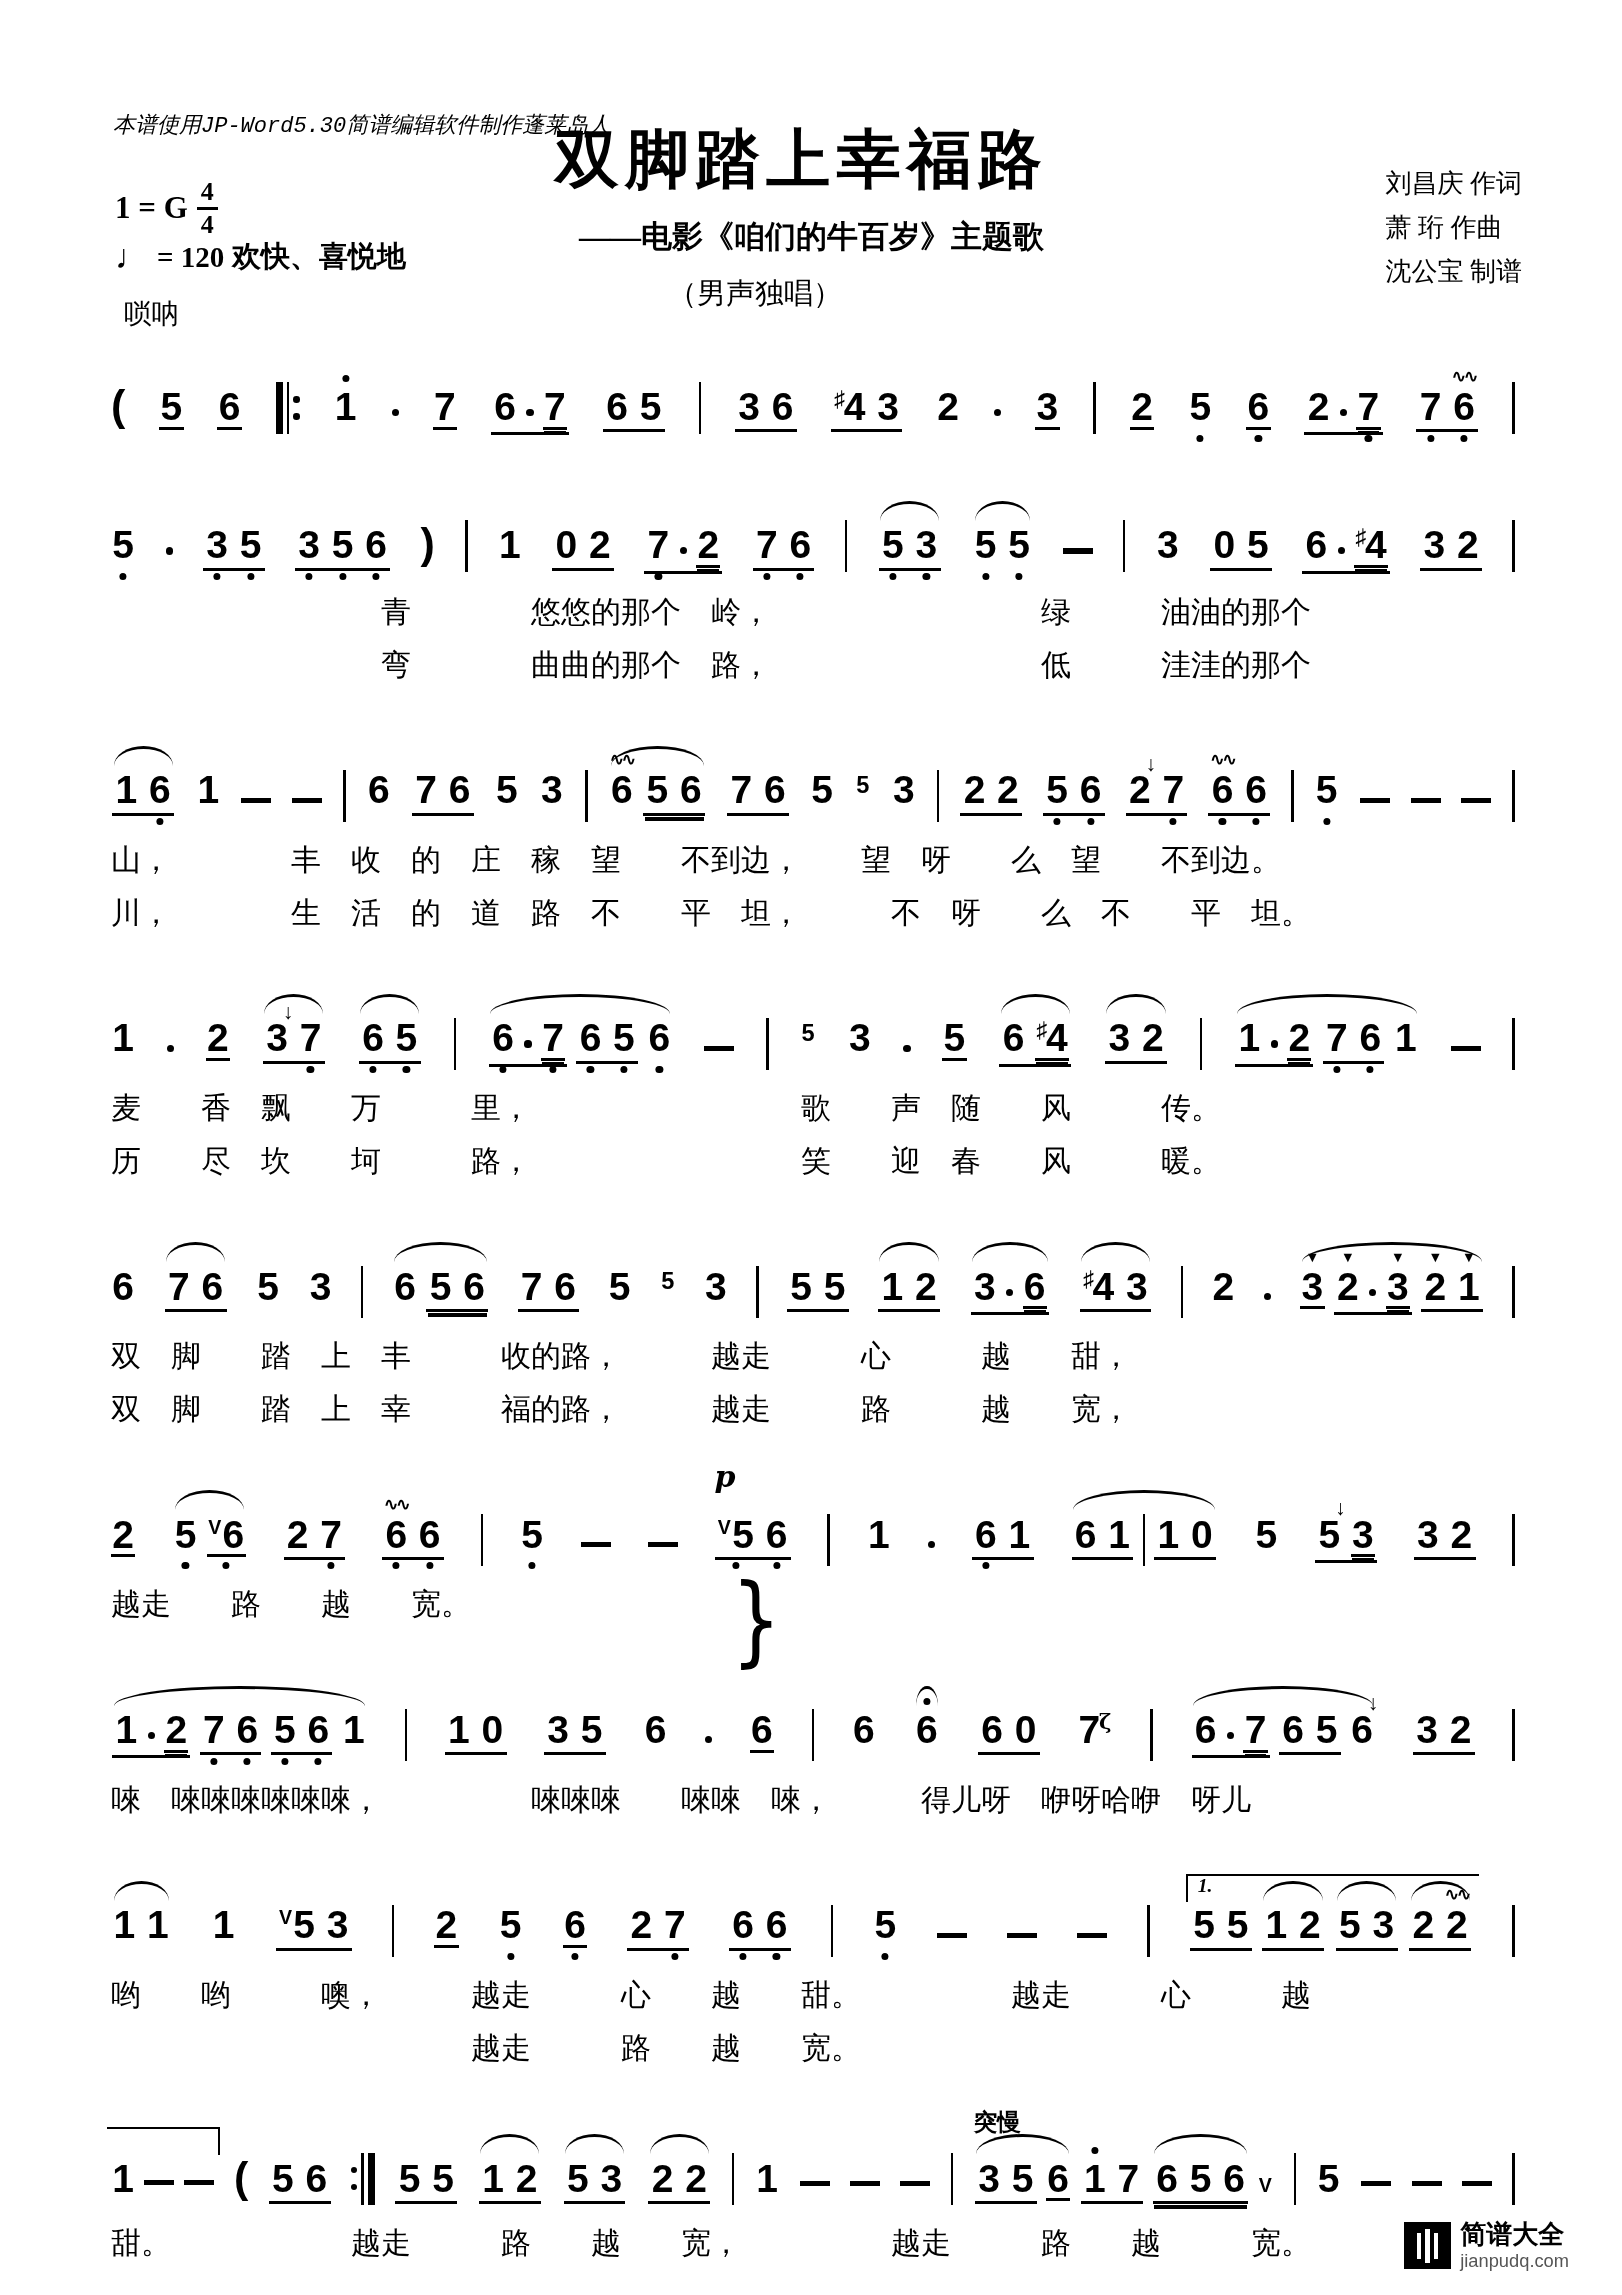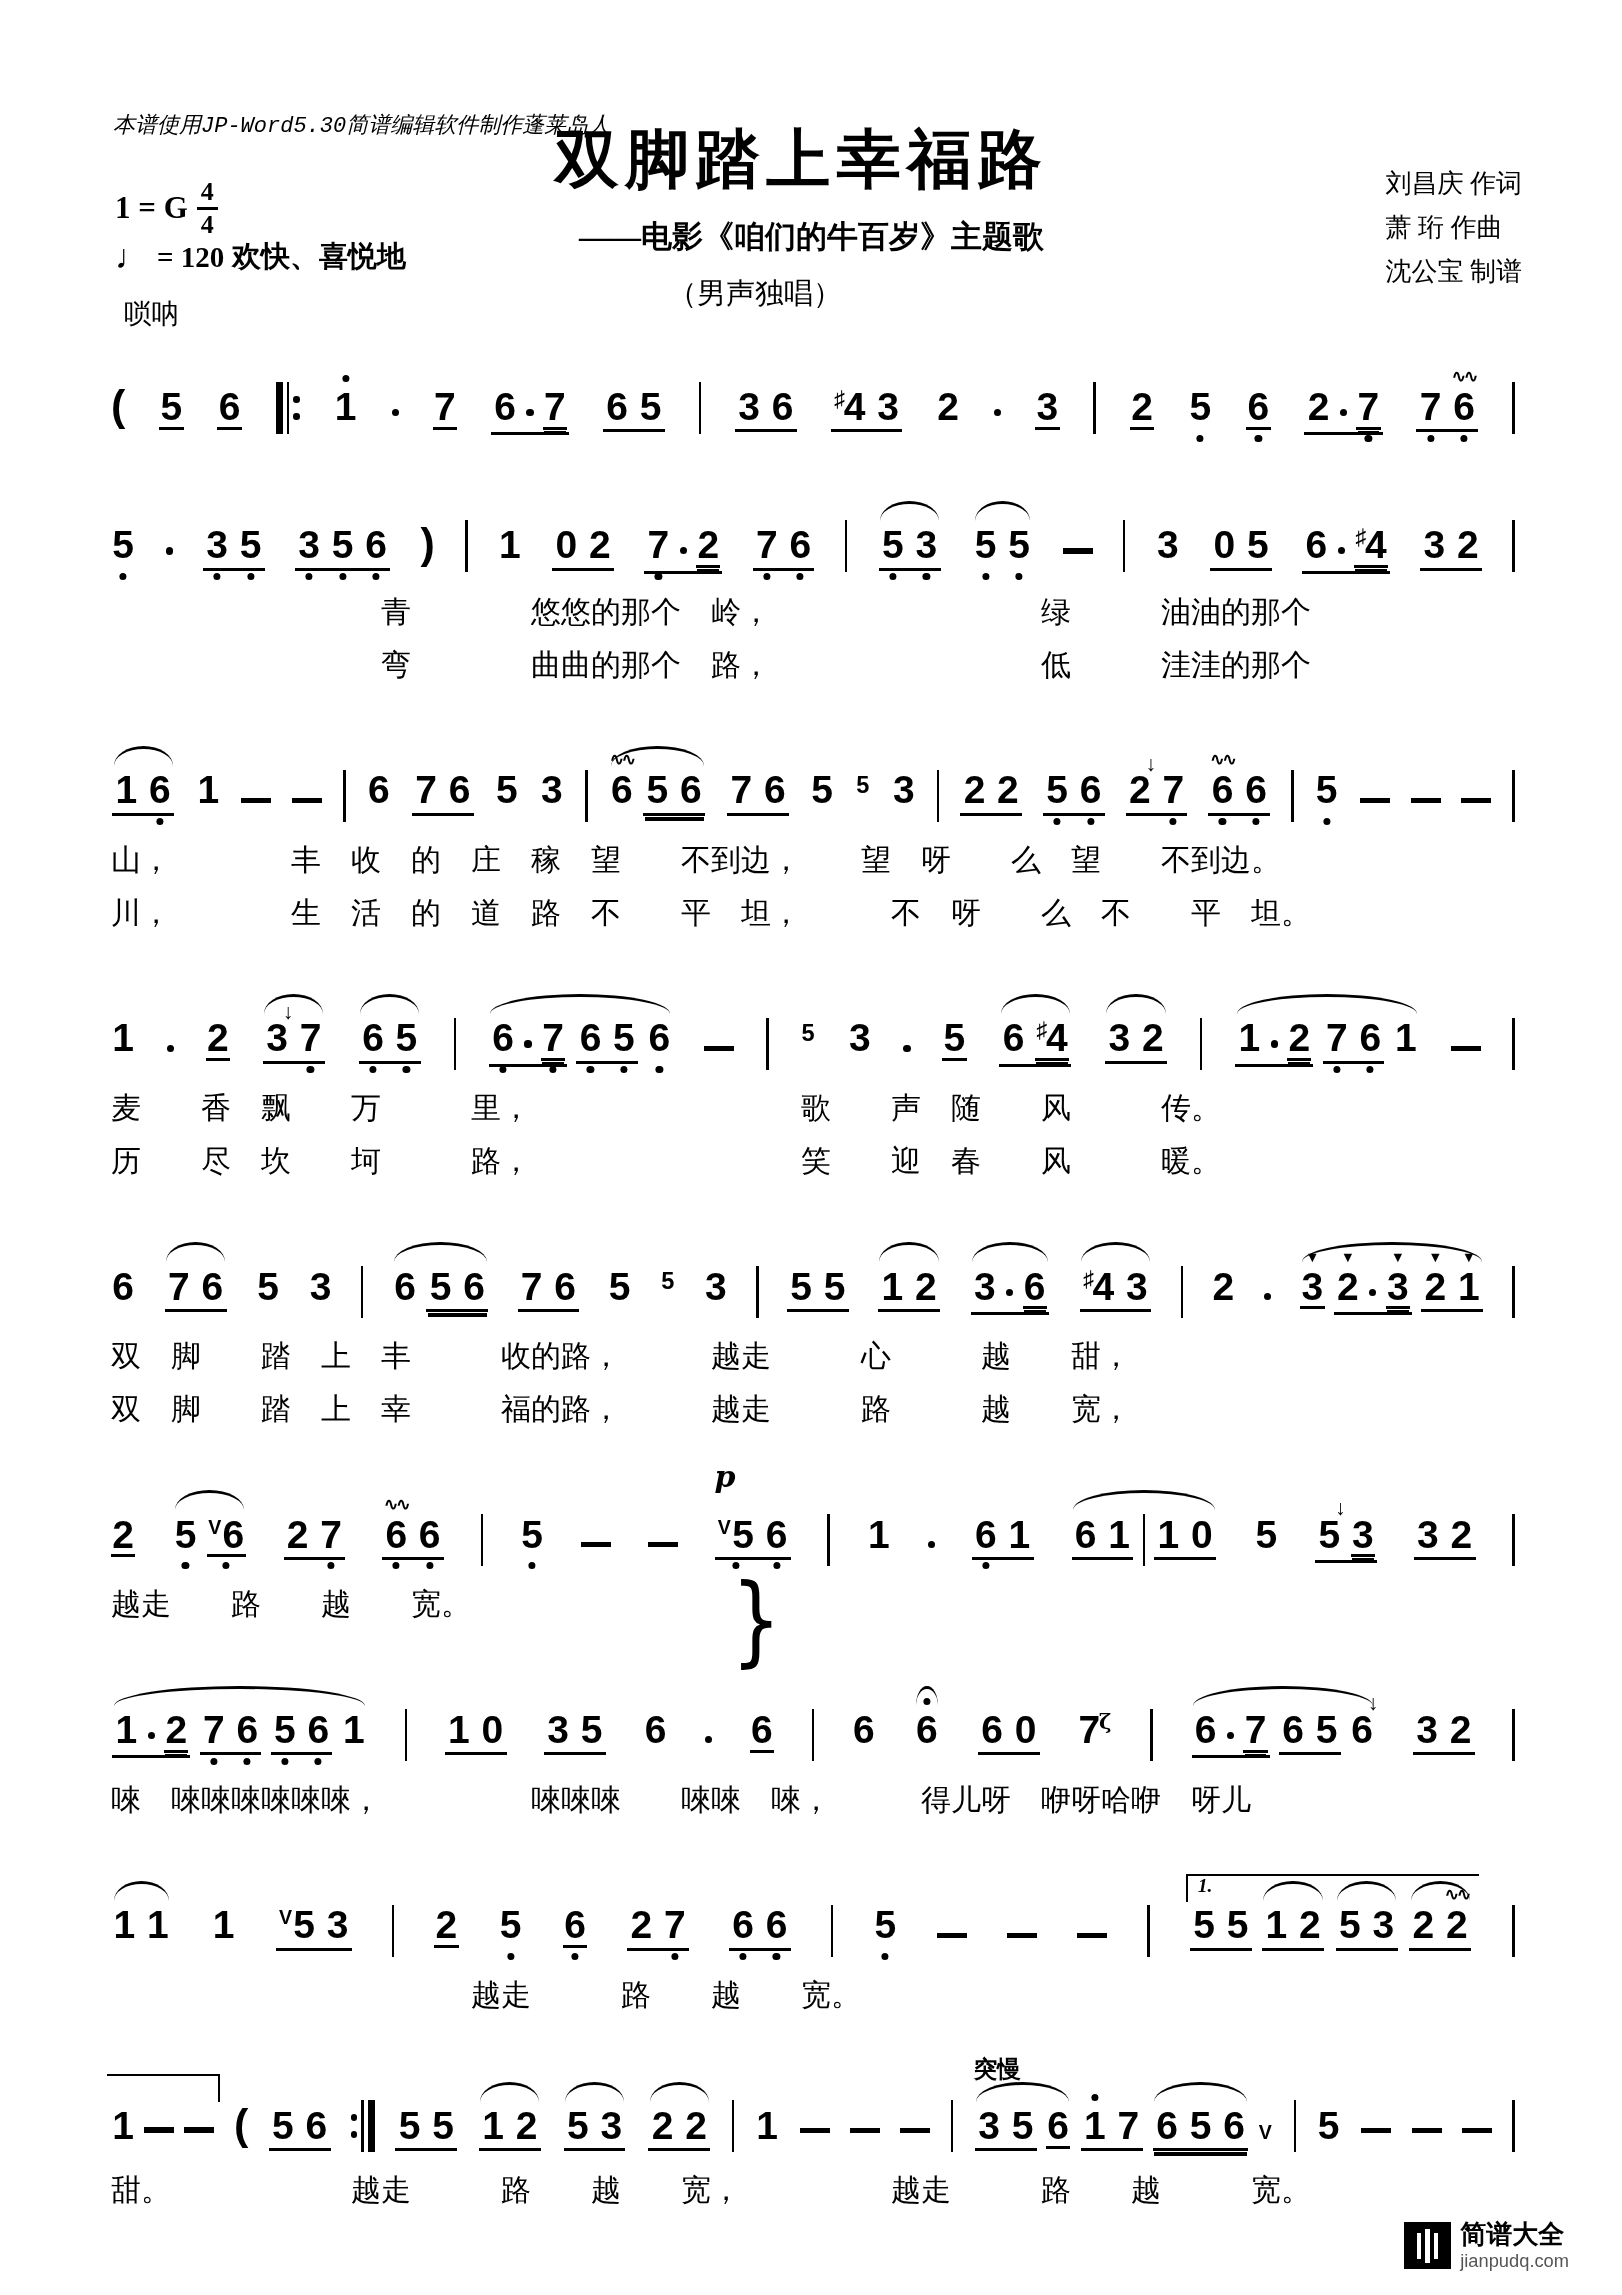--- a/index.html
+++ b/index.html
@@ -669,20 +669,21 @@
               <span class="gu">
                 <span class="note"><span class="dd">2</span></span>
                 <span class="note"><span class="dd">2</span><span class="tp trl">∿∿</span></span>
               </span>
             </span>
           </span>
           <span class="barc">
             <span class="bl"></span>
           </span>
         </div>
+        <div class="lyr">哟　　哟　　　噢，　　　越走　　　心　　越　　甜。　　　　　越走　　　心　　　越</div>
         <div class="lyr">　　　　　　　　　　　　越走　　　路　　越　　宽。</div>
       </div>
       <div class="sys">
         <div class="line">
           <span class="gb">
             <span class="note"><span class="dd">1</span></span>
             <span class="dash"></span>
             <span class="dash"></span>
           </span>
           <span class="par">(</span>

